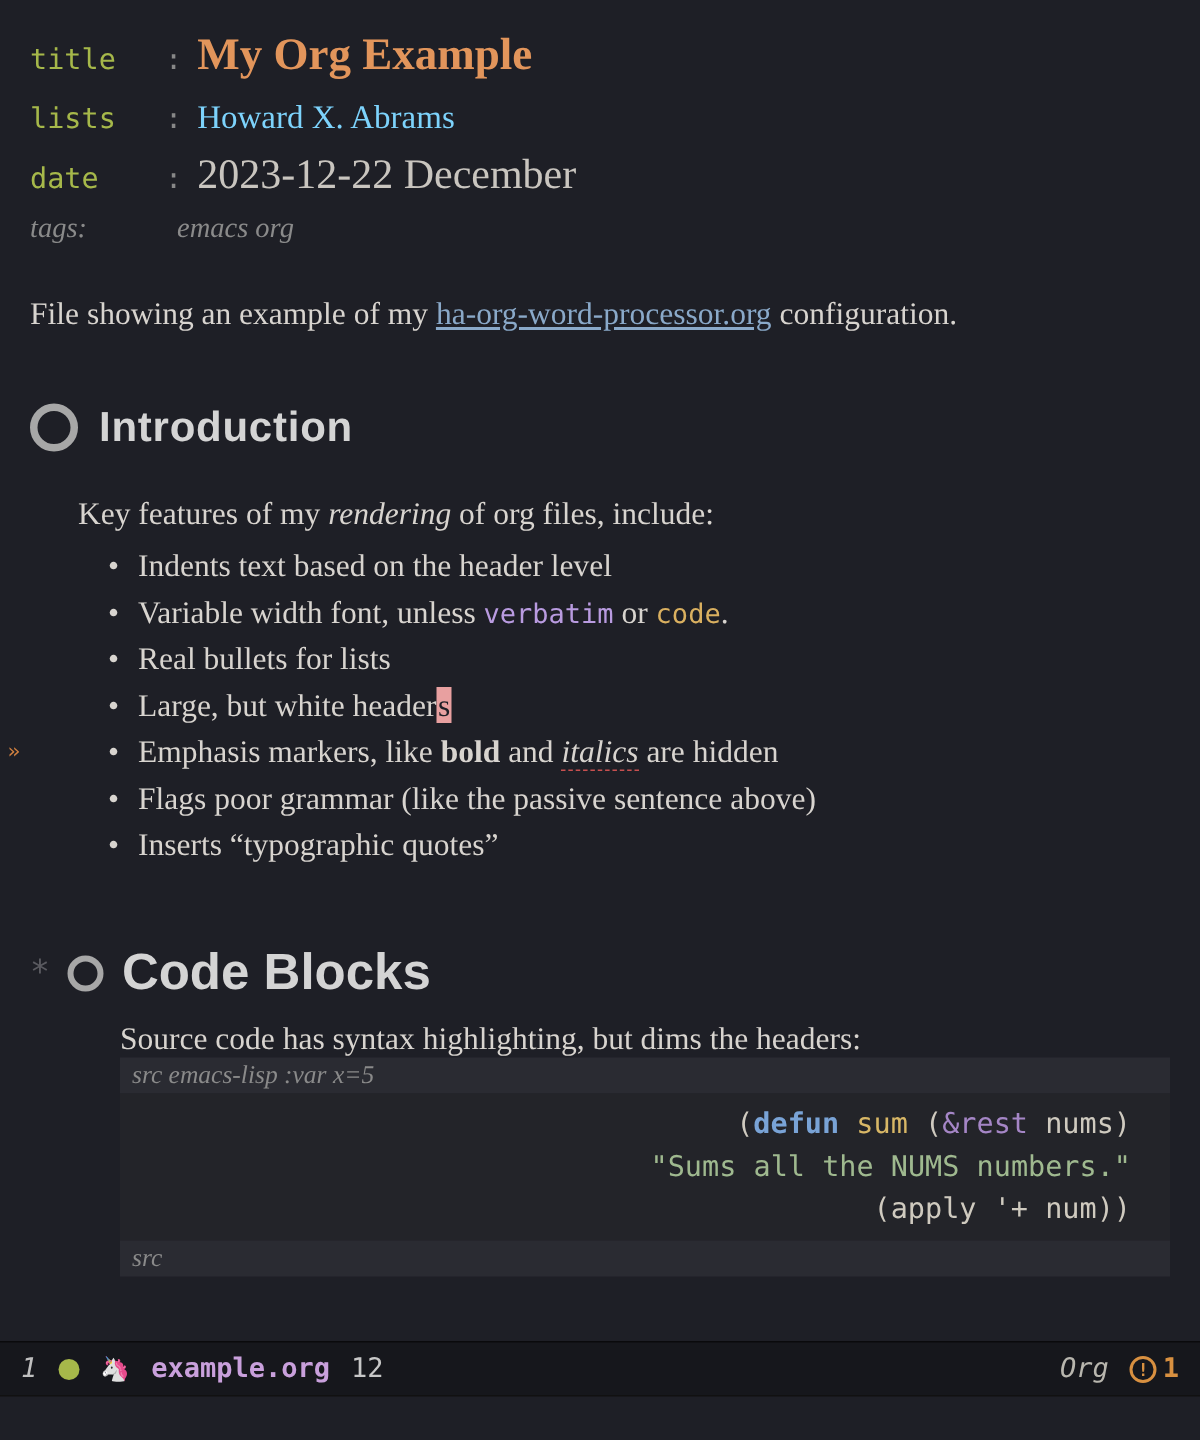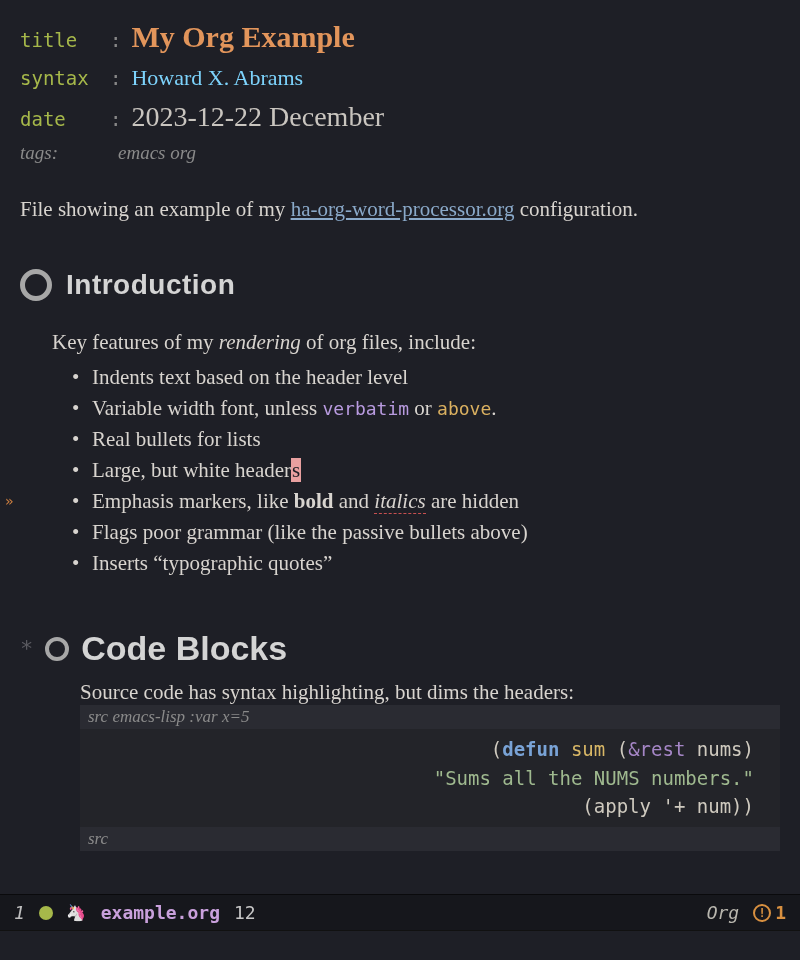--- a/index.html
+++ b/index.html
@@ -219,21 +219,21 @@
 <body>
 
 <div class="buffer">
 
   <div class="meta-line">
     <span class="meta-key title-key">title</span>
       <span class="meta-colon">:</span>
     <span class="title-val">My Org Example</span>
   </div>
   <div class="meta-line">
-    <span class="meta-key author-key">syntax</span>
+    <span class="meta-key author-key">lists</span>
       <span class="meta-colon">:</span>
     <span class="author-val">Howard X. Abrams</span>
   </div>
   <div class="meta-line">
     <span class="meta-key date-key">date</span>
       <span class="meta-colon">:</span>
     <span class="date-val">2023-12-22 December</span>
   </div>
   <div class="meta-line">
     <span class="meta-key tags-key">tags:</span>
@@ -249,30 +249,30 @@
       <span class="bullet-big"></span>
       <span class="h1-text">Introduction</span>
     </div>
 
     <div class="body-text">
       <span>Key features of my </span><span class="italic">rendering</span><span> of org files, include:</span>
 
       <ul class="features">
         <li><span>Indents text based on the header level</span></li>
         <li>
-          <span>Variable width font, unless </span><span class="verbatim">verbatim</span><span> or </span><span class="code-inline">above</span><span>.</span>
+          <span>Variable width font, unless </span><span class="verbatim">verbatim</span><span> or </span><span class="code-inline">code</span><span>.</span>
         </li>
         <li><span>Real bullets for lists</span></li>
         <li>
           <span>Large, but white header</span><span class="cursor">s</span>
         </li>
         <li>
           <span>Emphasis markers, like </span><span class="bold">bold</span><span> and </span><span class="italic flycheck-underline">italics</span><span> are hidden</span>
         </li>
-        <li><span>Flags poor grammar (like the passive bullets above)</span></li>
+        <li><span>Flags poor grammar (like the passive sentence above)</span></li>
         <li><span>Inserts “typographic quotes”</span></li>
       </ul>
     </div>
   </div>
 
   <div class="section-2">
     <div class="h2-row">
       <span class="star-dim">*</span>
       <span class="bullet-med"></span>
       <span class="h2-text">Code Blocks</span>

